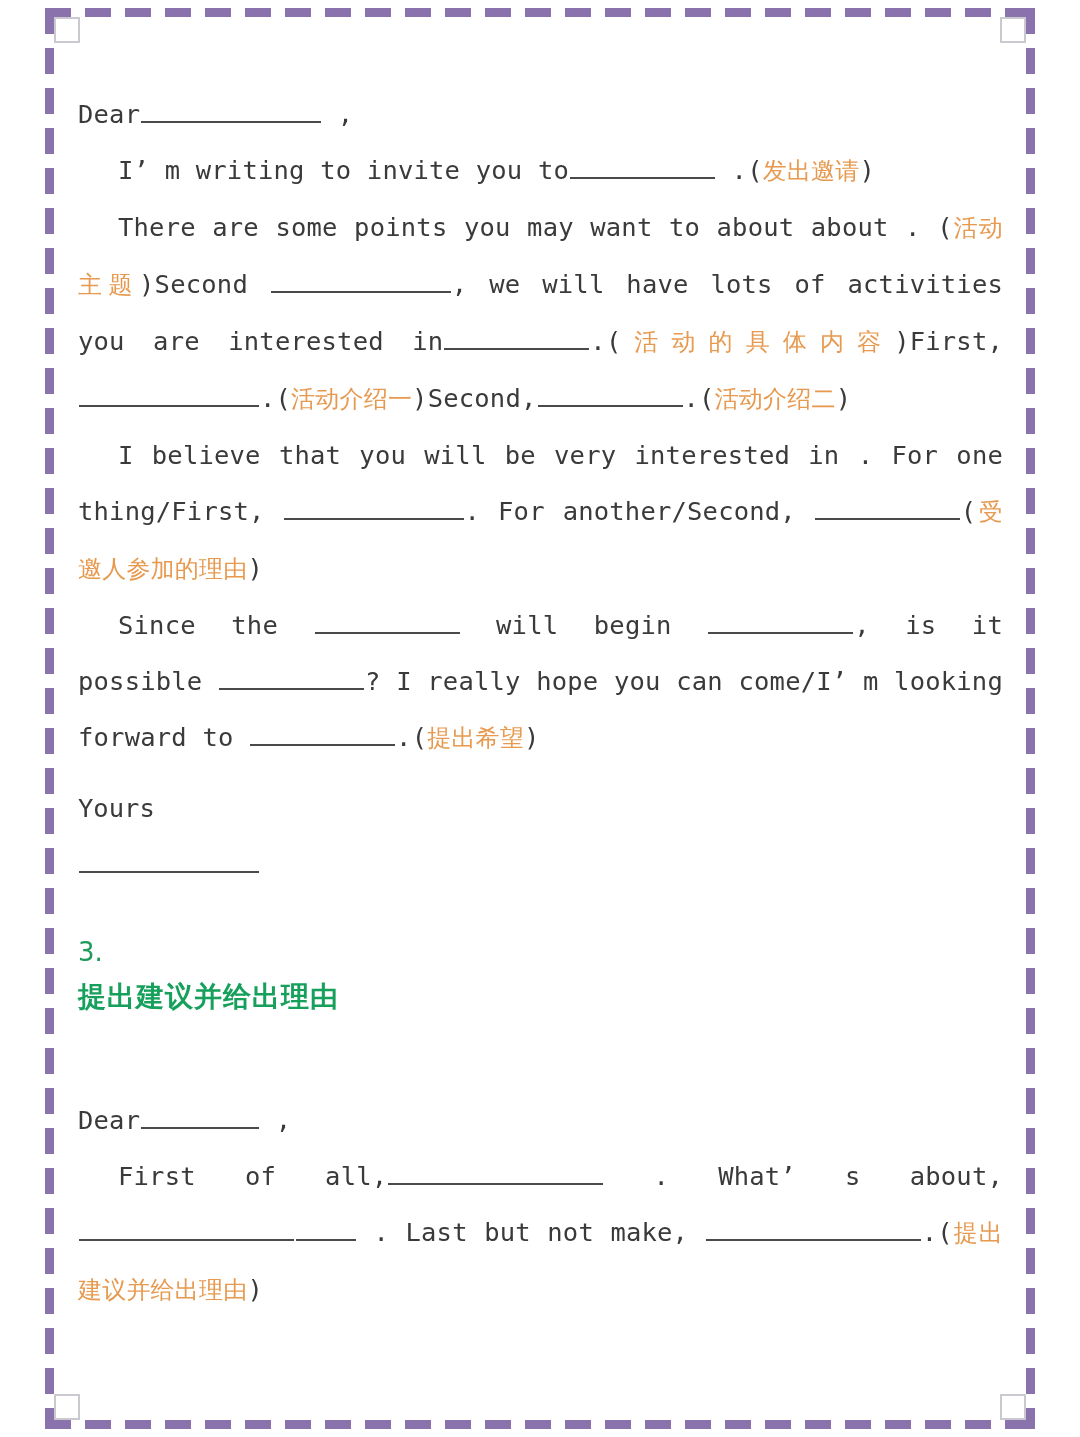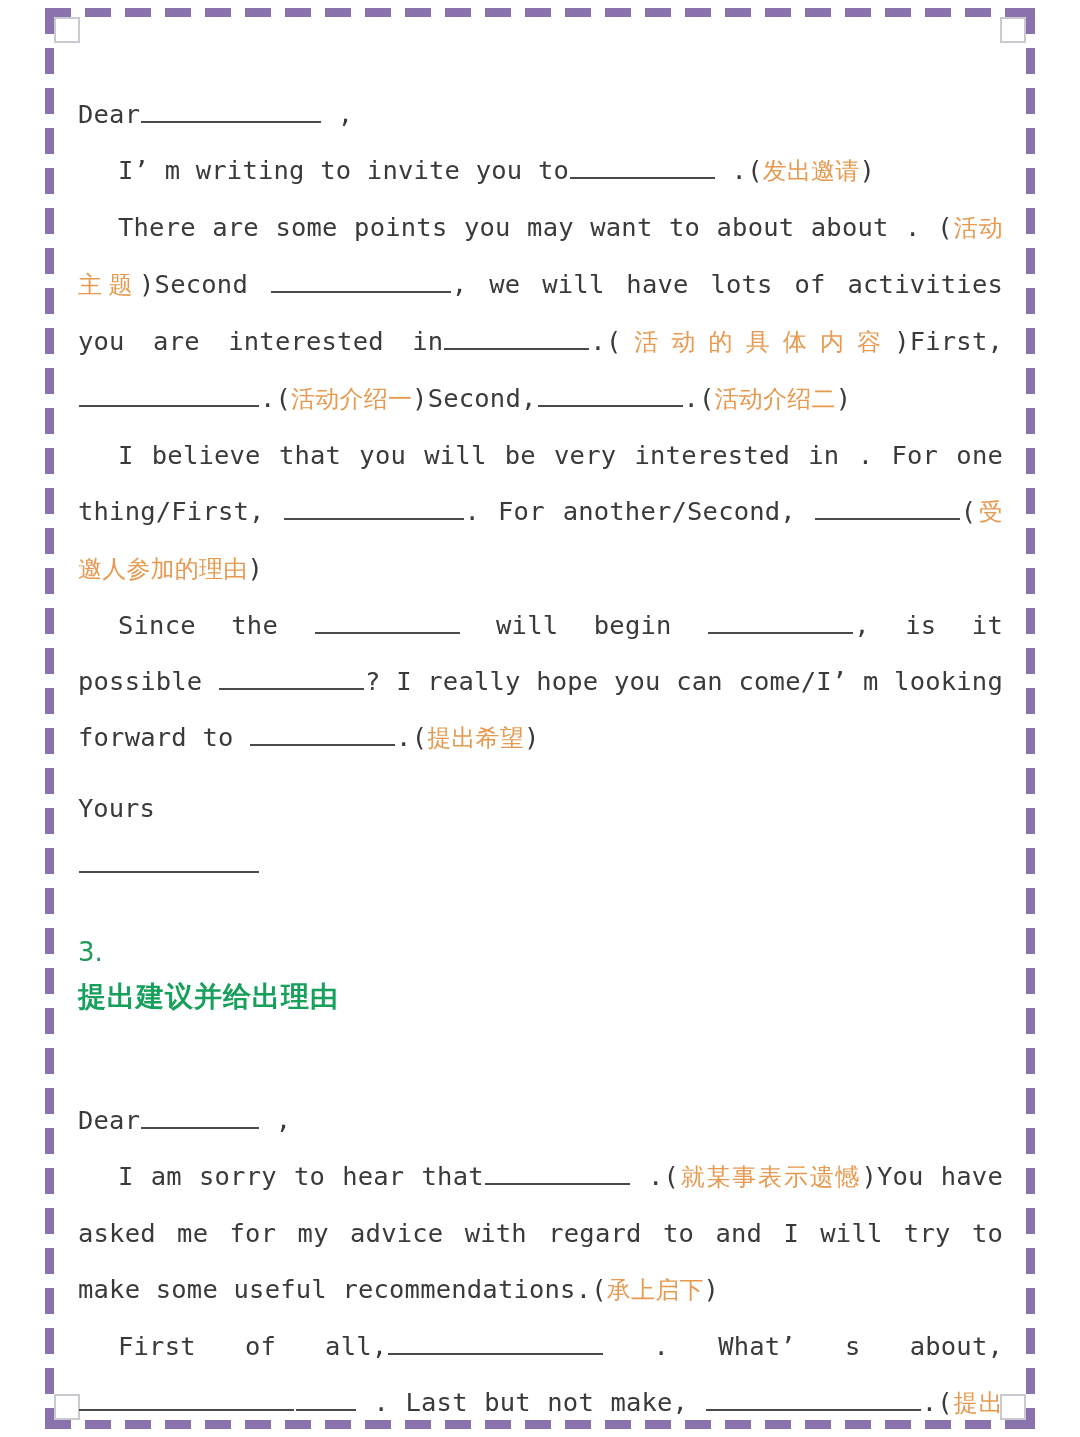--- a/index.html
+++ b/index.html
@@ -177,21 +177,20 @@
     <div class="section-num">3.</div>
     <div class="section-title">提出建议并给出理由</div>
   </div>
 
   <div class="spacer-lg"></div>
 
   <div>
 
     <p class="para"><span>Dear</span><span class="blank b-md"></span> <span>,</span></p>
 
-    <p class="para indent"><span>I am sorry to hear that</span><span class="blank b-lg"></span> <span class="paren">.(</span><span class="zh">就某事表示遗憾</span><span class="paren">)You have asked me for my advice with regard to and I will try to make some useful recommendations.(</span><span class="zh">承上启下</span><span class="paren">)</span></p>
 
     <p class="para indent"><span>First of all,</span><span class="blank b-xxl"></span>
       <span>. What’ s about,</span>
       <span class="blank b-xxl"></span><span class="blank b-xs"></span>
       <span>. Last but not make,</span>
       <span class="blank b-xxl"></span><span class="paren">.(</span><span class="zh">提出建议并给出理由</span><span class="paren">)</span></p>
   </div>
 
 </div>
 

